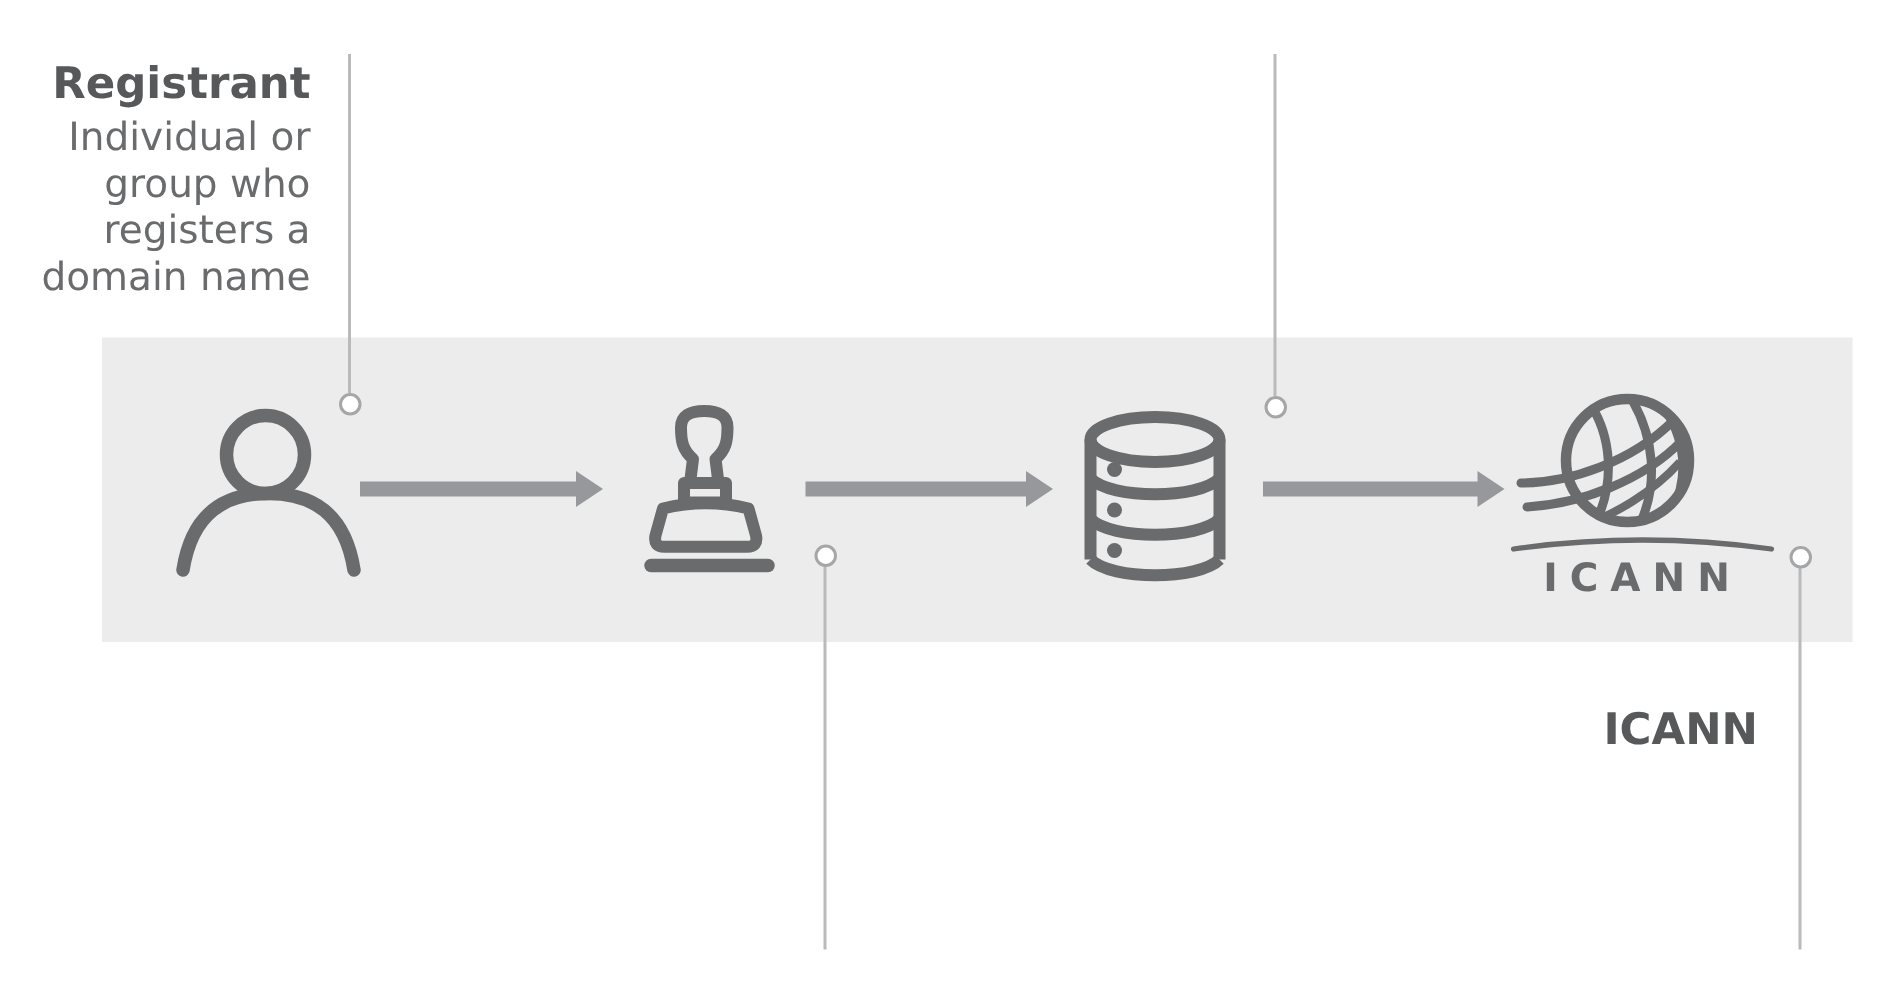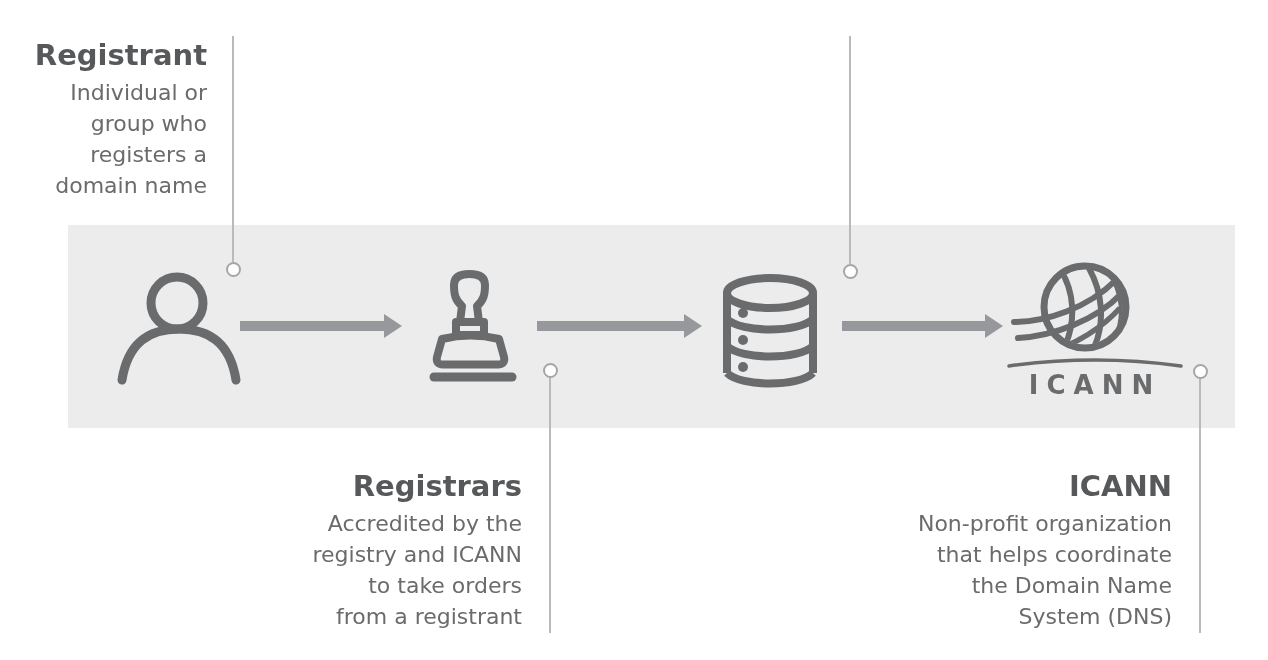--- a/index.html
+++ b/index.html
@@ -6,21 +6,21 @@
   .canvas{
     position:relative;width:1268px;height:660px;background:#ffffff;
     font-family:"DejaVu Sans","Liberation Sans",sans-serif;
     text-decoration:underline;
   }
   .band{position:absolute;left:68px;top:225px;width:1167px;height:203px;background:#ececec;}
 
   
   .label{position:absolute;text-align:right;}
   .label h2{margin:0 0 3px 0;font-size:29px;line-height:38px;font-weight:700;color:#57585a;}
-  .label p{margin:0;font-size:22px;line-height:31px;color:#6a6b6d;white-space:pre-line;}
+  .label p{margin:0;font-size:26px;line-height:31px;color:#6a6b6d;white-space:pre-line;}
   .label-registrant{top:36px;right:1061px;}
   .label-registry{top:28px;right:460px;}
   .label-registrars{top:467px;right:746px;}
   .label-icann{top:467px;right:96px;}
 
   
   .leader{position:absolute;width:2px;background:#b9babc;}
   .leader-registrant{left:232px;top:36px;height:226px;}
   .leader-registry{left:849px;top:36px;height:228px;}
   .leader-registrars{left:549px;top:377px;height:256px;}
@@ -70,34 +70,23 @@
     <h2>Registrant</h2>
     <p>Individual or
 group who
 registers a
 domain name</p>
   </div>
 
   <div class="label label-registry">
   </div>
 
-  <div class="label label-registrars">
-    <h2>Registrars</h2>
-    <p>Accredited by the
-registry and ICANN
-to take orders
-from a registrant</p>
-  </div>
 
   <div class="label label-icann">
     <h2>ICANN</h2>
-    <p>Non-profit organization
-that helps coordinate
-the Domain Name
-System (DNS)</p>
   </div>
 
   <svg class="icon icon-person" width="126" height="116" viewBox="0 0 126 116">
     <circle class="stroke" cx="61" cy="31" r="26" stroke-width="9"></circle>
     <path class="stroke" d="M6 108 C 12 70, 34 57, 63 57 C 92 57, 114 70, 120 108" stroke-width="9" stroke-linecap="round"></path>
   </svg>
 
   <div class="arrow arrow-1">
     <div class="shaft"></div>
     <div class="head"></div>

